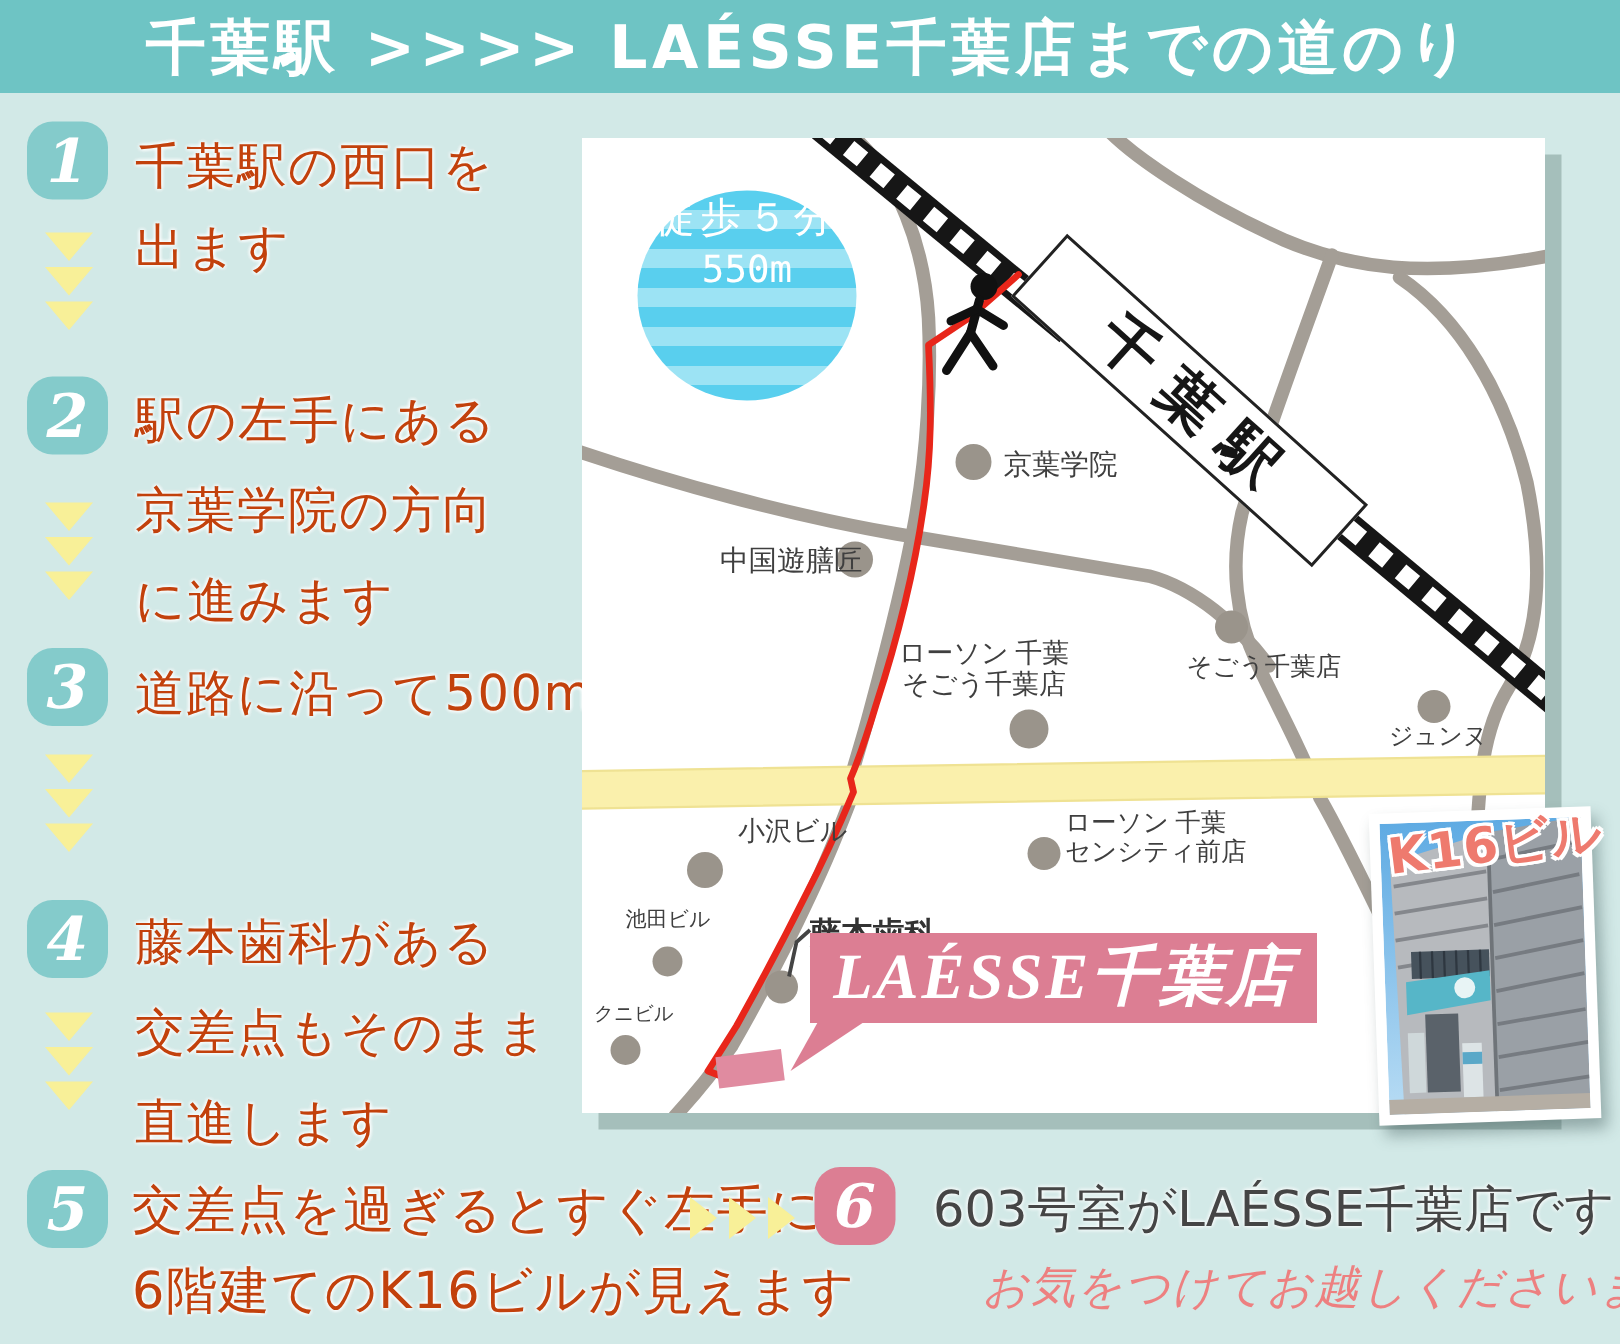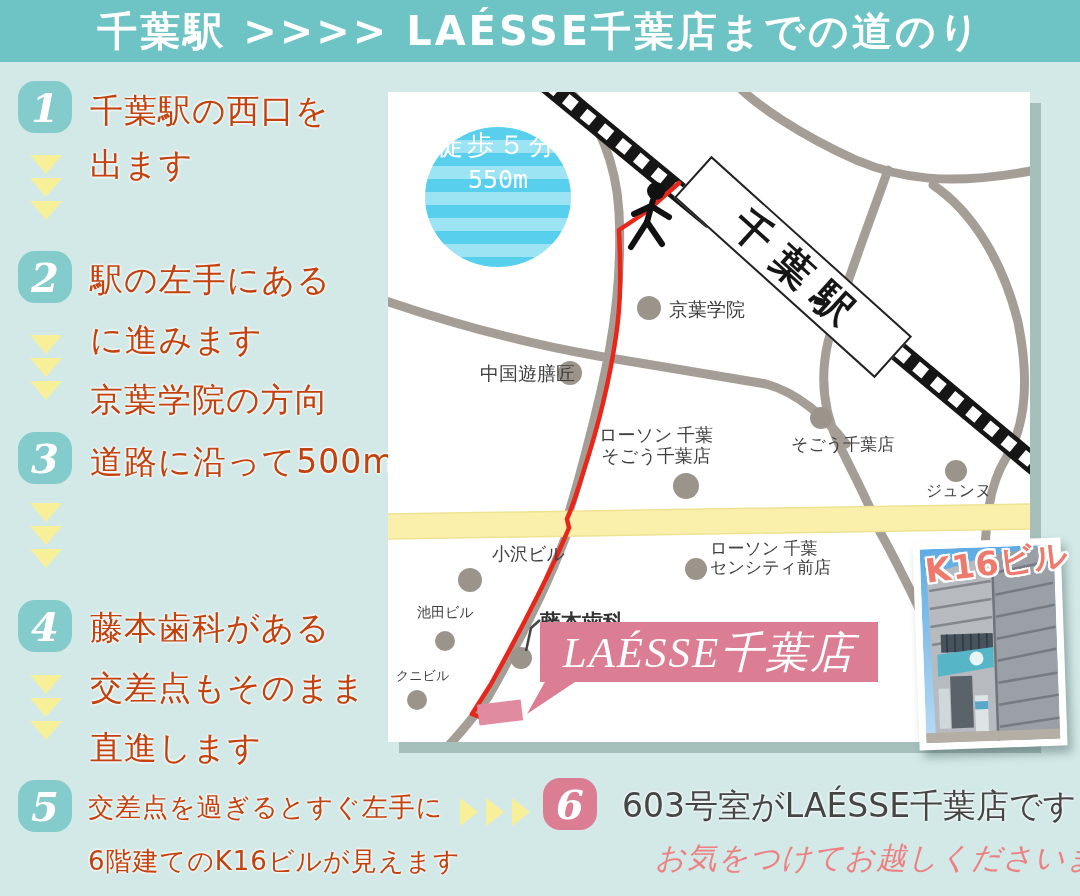--- a/index.html
+++ b/index.html
@@ -12,21 +12,21 @@
   
   .squircle{position:absolute;width:54px;height:52px;border-radius:17px;background:#84cbcb;
             color:#fff;display:flex;align-items:center;justify-content:center;
             font-family:"DejaVu Serif",serif;font-style:italic;font-weight:700;font-size:40px;}
   .squircle.pink{background:#dc7e93;}
   .step-text{position:absolute;color:#c2410c;font-size:33px;letter-spacing:1px;white-space:nowrap;
              text-shadow:0 0 3px #fff,0 0 3px #fff,0 0 3px #fff;}
   .step-text .ln{display:block;}
   .lh58 .ln{line-height:60px;}
   .lh54 .ln{line-height:54px;}
-  .small{font-size:26px;}
+  .small{font-size:34px;}
   .tri-down{position:absolute;width:0;height:0;border-left:16px solid transparent;
             border-right:16px solid transparent;border-top:19px solid #f8f098;}
   .tri-right{position:absolute;width:0;height:0;border-top:14px solid transparent;
              border-bottom:14px solid transparent;border-left:18px solid #f8f098;}
   .step6-text{position:absolute;color:#454545;font-size:33px;white-space:nowrap;
               text-shadow:0 0 3px #fff,0 0 3px #fff;}
   .caution{position:absolute;color:#ed8080;font-size:30px;font-style:italic;white-space:nowrap;letter-spacing:1px;}
   
   .map{position:absolute;left:388px;top:92px;width:642px;height:650px;background:#fff;
        box-shadow:11px 11px 0 #a5bfbb;overflow:hidden;}
@@ -35,21 +35,21 @@
            border:2px solid #222;transform:rotate(42deg);display:flex;align-items:center;justify-content:center;}
   .station span{font-size:40px;font-weight:700;color:#161616;letter-spacing:14px;white-space:nowrap;
                 font-family:"DejaVu Sans",sans-serif;padding-left:14px;}
   .walk-badge{position:absolute;left:37px;top:35px;width:146px;height:140px;border-radius:50%;
               background:repeating-linear-gradient(180deg,#59cfee 0 13px,#9ce3f4 13px 26px);
               display:flex;flex-direction:column;align-items:center;justify-content:flex-start;color:#fff;}
   .walk-badge .t1{font-size:27px;letter-spacing:4px;}
   .walk-badge .t2{font-family:"DejaVu Sans Mono",monospace;font-size:25px;margin-top:2px;}
   .mlabel{position:absolute;color:#3f3f3f;font-family:"Liberation Serif","DejaVu Serif",serif;white-space:nowrap;}
   .dest-box{position:absolute;left:152px;top:530px;width:338px;height:60px;background:#dc7e93;
-            display:flex;align-items:flex-end;justify-content:center;}
+            display:flex;align-items:flex-start;justify-content:center;font-weight:bold;}
   .dest-box span{color:#fff;font-family:"Liberation Serif","DejaVu Serif",serif;font-style:italic;
                  font-size:43px;letter-spacing:2px;white-space:nowrap;}
   .fujimoto{position:absolute;left:152px;top:504px;color:#333;font-weight:700;font-size:21px;
             font-family:"Liberation Serif","DejaVu Serif",serif;white-space:nowrap;margin-top:12px;}
   
   .photo{position:absolute;left:916px;top:540px;width:134px;height:194px;background:#fff;
          padding:7px;transform:rotate(-2deg);box-shadow:4px 7px 10px rgba(50,75,75,.4);}
   .photo-label{position:absolute;left:925px;top:541px;font-size:33px;font-weight:700;color:#ee7a6e;
                transform:rotate(-7deg);letter-spacing:1px;white-space:nowrap;
                text-shadow:-2px -2px 0 #fff,2px -2px 0 #fff,-2px 2px 0 #fff,2px 2px 0 #fff,0 -2px 0 #fff,0 2px 0 #fff,-2px 0 0 #fff,2px 0 0 #fff;}
@@ -72,22 +72,22 @@
   </div>
   <div class="tri-down" style="left:30px;top:155px;"></div>
   <div class="tri-down" style="left:30px;top:178px;"></div>
   <div class="tri-down" style="left:30px;top:201px;"></div>
 
   <div class="squircle" style="left:18px;top:251px;">
     <span>2</span>
     </div>
   <div class="step-text lh58" style="left:90px;top:250px;">
     <span class="ln">駅の左手にある</span>
+    <span class="ln">京葉学院の方向</span>
     <span class="ln">に進みます</span>
-    <span class="ln">京葉学院の方向</span>
   </div>
   <div class="tri-down" style="left:30px;top:335px;"></div>
   <div class="tri-down" style="left:30px;top:358px;"></div>
   <div class="tri-down" style="left:30px;top:381px;"></div>
 
   <div class="squircle" style="left:18px;top:432px;">
     <span>3</span>
     </div>
   <div class="step-text lh58" style="left:90px;top:432px;">
     <span class="ln">道路に沿って500m</span>

